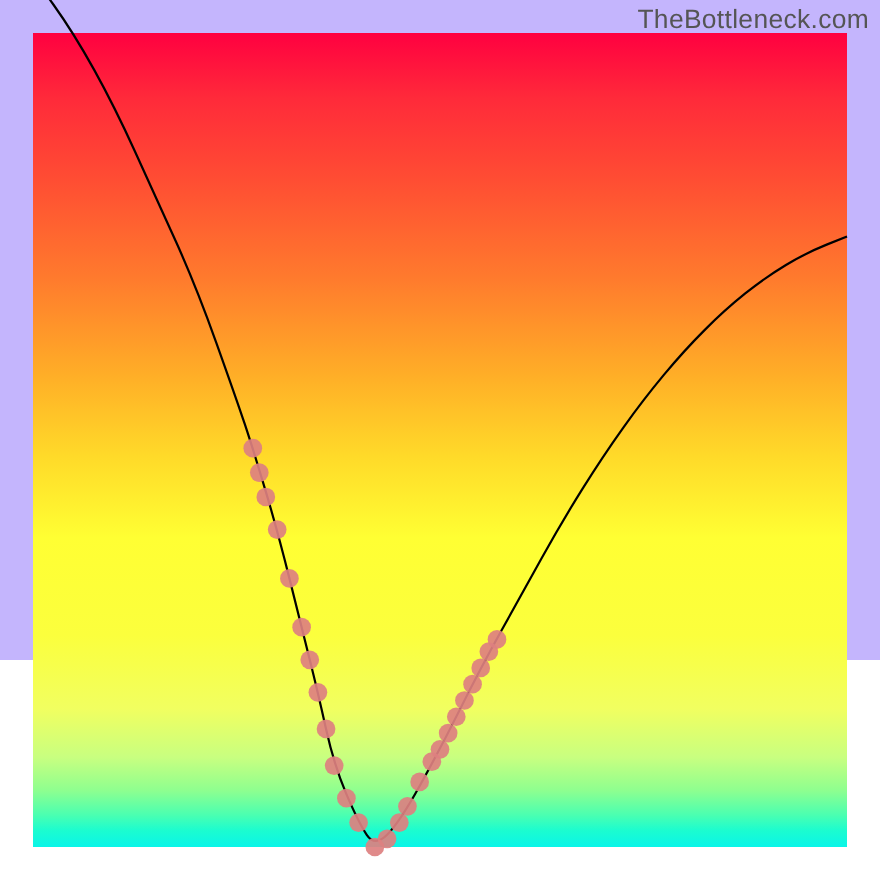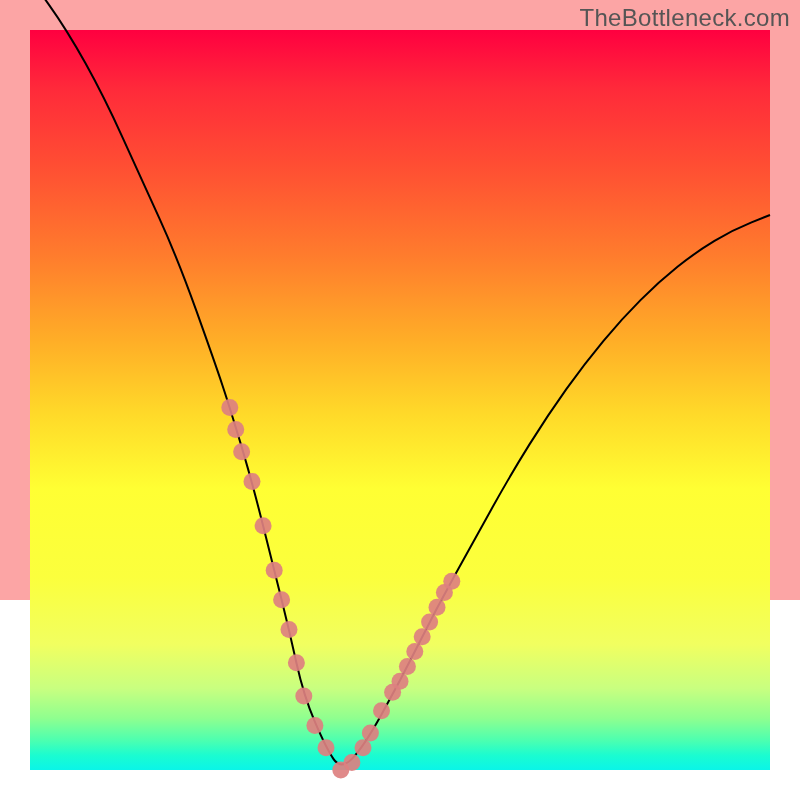--- a/index.html
+++ b/index.html
@@ -6,21 +6,21 @@
     margin: 0;
     padding: 0;
     width: 800px;
     height: 800px;
     overflow: hidden;
     font-family: Arial, Helvetica, sans-serif;
   }
   .outer {
     width: 800px;
     height: 600px;
-    background: #fca5a5;
+    background: #c4b5fd;
     position: relative;
   }
   .watermark {
     position: absolute;
     top: 4px;
     right: 10px;
     color: #555;
     font-size: 24px;
     font-weight: 500;
     z-index: 10;

